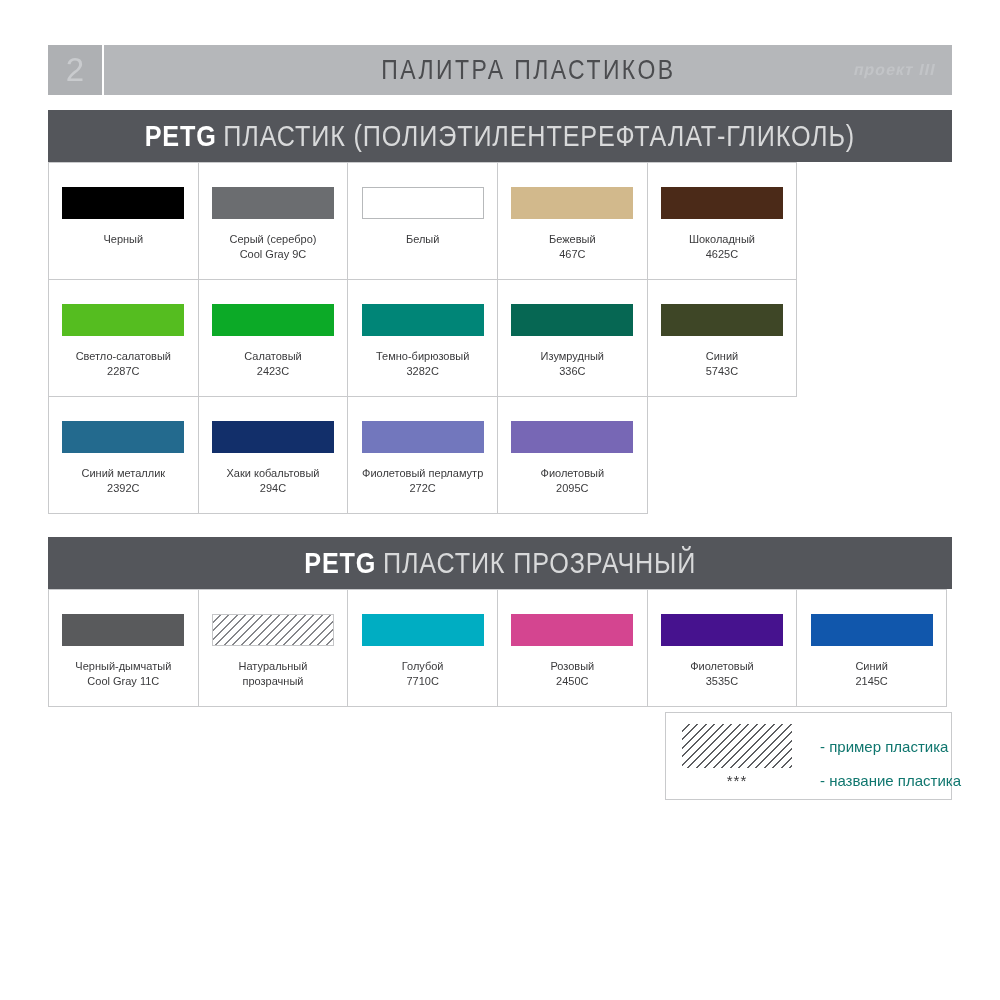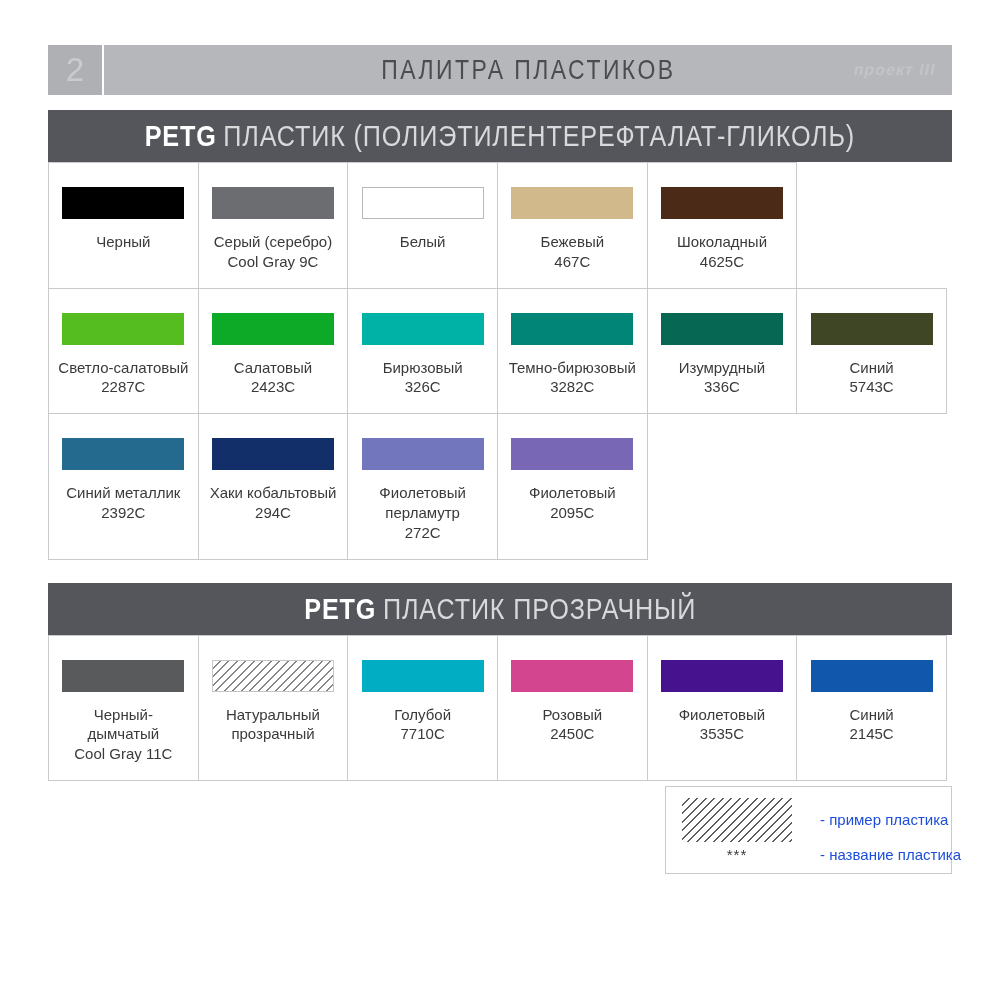--- a/index.html
+++ b/index.html
@@ -23,32 +23,32 @@
   
   .grid-row{display:flex;}
   .cell{flex:0 0 16.6667%;box-sizing:border-box;border:1px solid #c9cacc;
         margin-right:-1px;margin-bottom:-1px;background:#fff;
         display:flex;flex-direction:column;align-items:center;
         padding:24px 9px 16px 9px;min-height:118px;}
   .swatch{width:122px;height:32px;flex:0 0 32px;}
   .swatch.bordered{box-sizing:border-box;border:1px solid #b7b9bb;}
   .swatch.hatch{box-sizing:border-box;border:1px solid #c5c6c8;
     background:repeating-linear-gradient(135deg,#ffffff 0 4.5px,#85868a 4.5px 6px);}
-  .cell-label{margin-top:13px;text-align:center;font-size:15px;line-height:1.32;color:#3a3a3c;}
+  .cell-label{margin-top:13px;text-align:center;font-size:11px;line-height:1.32;color:#3a3a3c;}
 
   .gap-after-sec1{height:24px;}
 
   
   .legend-wrap{display:flex;justify-content:flex-end;margin-top:6px;}
   .legend{box-sizing:border-box;width:287px;border:1px solid #c9cacc;padding:11px 12px 10px 16px;}
   .legend-grid{display:grid;grid-template-columns:122px 1fr;column-gap:16px;row-gap:4px;align-items:center;}
   .legend-hatch{width:110px;height:44px;
     background:repeating-linear-gradient(135deg,#ffffff 0 4.5px,#5d5e61 4.5px 6px);}
   .legend-stars{text-align:center;width:110px;font-size:15px;color:#3a3a3c;letter-spacing:1px;}
-  .legend-label{font-size:15px;color:#1d4ed8;white-space:nowrap;}
+  .legend-label{font-size:15px;color:#0f766e;white-space:nowrap;}
 </style>
 </head>
 <body>
 
 <div class="page">
 
   <header class="topbar">
     <div class="pagenum">2</div>
     <div class="titlebar">
       <div class="doc-title">ПАЛИТРА ПЛАСТИКОВ</div>
@@ -105,27 +105,20 @@
             </div>
           </div>
           <div class="cell">
             <div class="swatch" style="background: rgb(12, 170, 39);"></div>
             <div class="cell-label">
               <div>Салатовый</div>
               <div>2423C</div>
             </div>
           </div>
           <div class="cell">
-            <div class="swatch" style="background: rgb(0, 177, 165);"></div>
-            <div class="cell-label">
-              <div>Бирюзовый</div>
-              <div>326C</div>
-            </div>
-          </div>
-          <div class="cell">
             <div class="swatch" style="background: rgb(0, 133, 119);"></div>
             <div class="cell-label">
               <div>Темно-бирюзовый</div>
               <div>3282C</div>
             </div>
           </div>
           <div class="cell">
             <div class="swatch" style="background: rgb(6, 103, 83);"></div>
             <div class="cell-label">
               <div>Изумрудный</div>

